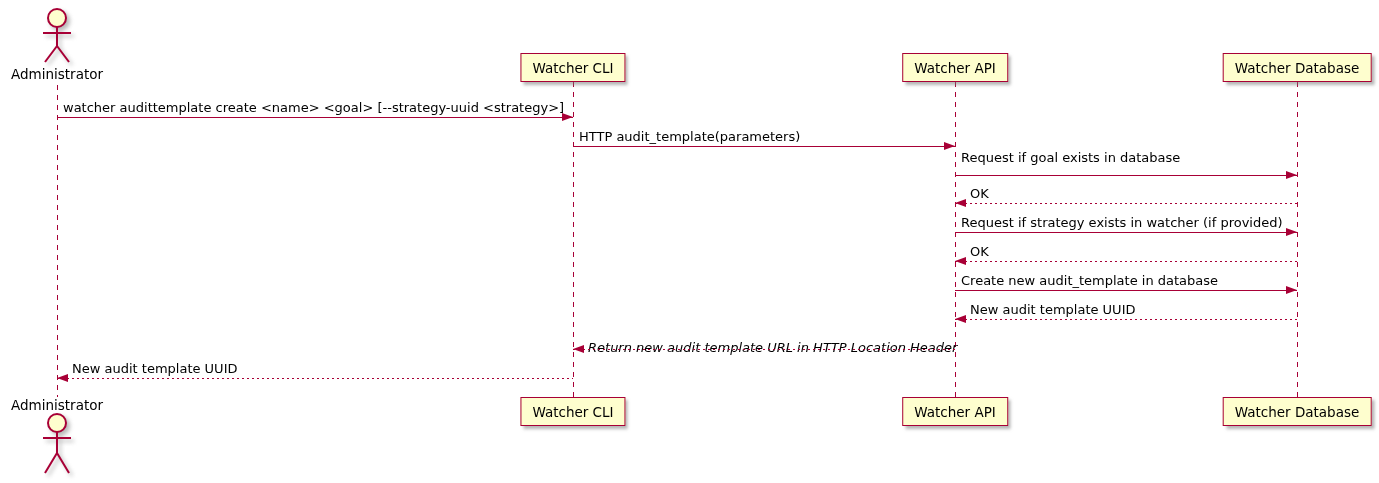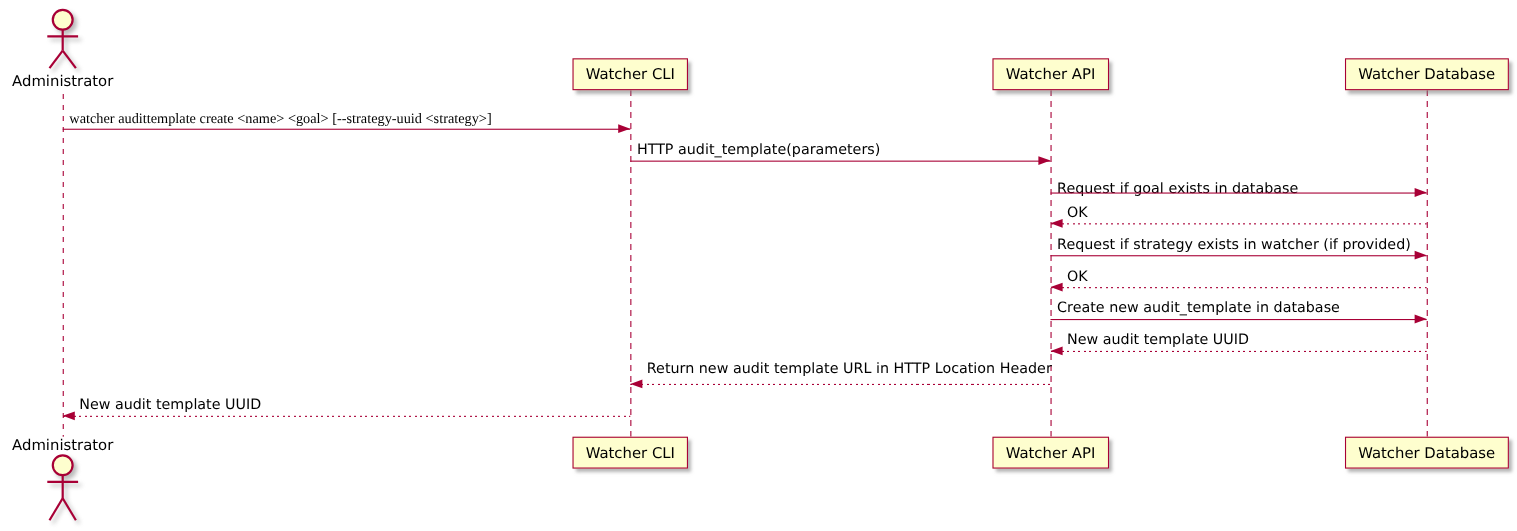--- a/index.html
+++ b/index.html
@@ -106,31 +106,31 @@
   </div>
   <div class="pbox" style="left:955px; top:53px;">
     <span>Watcher API</span>
   </div>
   <div class="pbox" style="left:1297px; top:53px;">
     <span>Watcher Database</span>
   </div>
 
   <div id="messages-layer">
       <div>
-        <div class="msg-label" style="left: 63px; top: 100px; font-family: Liberation Serif, serif;">watcher audittemplate create &lt;name&gt; &lt;goal&gt; [--strategy-uuid &lt;strategy&gt;]</div>
+        <div class="msg-label" style="left: 63px; top: 100px;">watcher audittemplate create &lt;name&gt; &lt;goal&gt; [--strategy-uuid &lt;strategy&gt;]</div>
         <div class="msg-line" style="left: 57px; width: 516px; top: 117px;"></div>
         <div class="arrowhead right" style="top: 113px; left: 562px;"></div>
       </div>
       <div>
         <div class="msg-label" style="left: 579px; top: 129px;">HTTP audit_template(parameters)</div>
         <div class="msg-line" style="left: 573px; width: 382px; top: 146px;"></div>
         <div class="arrowhead right" style="top: 142px; left: 944px;"></div>
       </div>
       <div>
-        <div class="msg-label" style="left: 961px; top: 164px;">Request if goal exists in database</div>
+        <div class="msg-label" style="left: 961px; top: 150px;">Request if goal exists in database</div>
         <div class="msg-line" style="left: 955px; width: 342px; top: 175px;"></div>
         <div class="arrowhead right" style="top: 171px; left: 1286px;"></div>
       </div>
       <div>
         <div class="msg-label" style="left: 970px; top: 186px;">OK</div>
         <div class="msg-line dashed" style="left: 955px; width: 342px; top: 203px;"></div>
         <div class="arrowhead left" style="top: 199px; left: 955px;"></div>
       </div>
       <div>
         <div class="msg-label" style="left: 961px; top: 215px;">Request if strategy exists in watcher (if provided)</div>
@@ -146,21 +146,21 @@
         <div class="msg-label" style="left: 961px; top: 273px;">Create new audit_template in database</div>
         <div class="msg-line" style="left: 955px; width: 342px; top: 290px;"></div>
         <div class="arrowhead right" style="top: 286px; left: 1286px;"></div>
       </div>
       <div>
         <div class="msg-label" style="left: 970px; top: 302px;">New audit template UUID</div>
         <div class="msg-line dashed" style="left: 955px; width: 342px; top: 319px;"></div>
         <div class="arrowhead left" style="top: 315px; left: 955px;"></div>
       </div>
       <div>
-        <div class="msg-label" style="left: 588px; top: 328px;">Return new audit template URL in HTTP Location Header</div>
+        <div class="msg-label" style="left: 588px; top: 340px; font-style: italic;">Return new audit template URL in HTTP Location Header</div>
         <div class="msg-line dashed" style="left: 573px; width: 382px; top: 349px;"></div>
         <div class="arrowhead left" style="top: 345px; left: 573px;"></div>
       </div>
       <div>
         <div class="msg-label" style="left: 72px; top: 361px;">New audit template UUID</div>
         <div class="msg-line dashed" style="left: 57px; width: 516px; top: 378px;"></div>
         <div class="arrowhead left" style="top: 374px; left: 57px;"></div>
       </div>
     </div>
 

